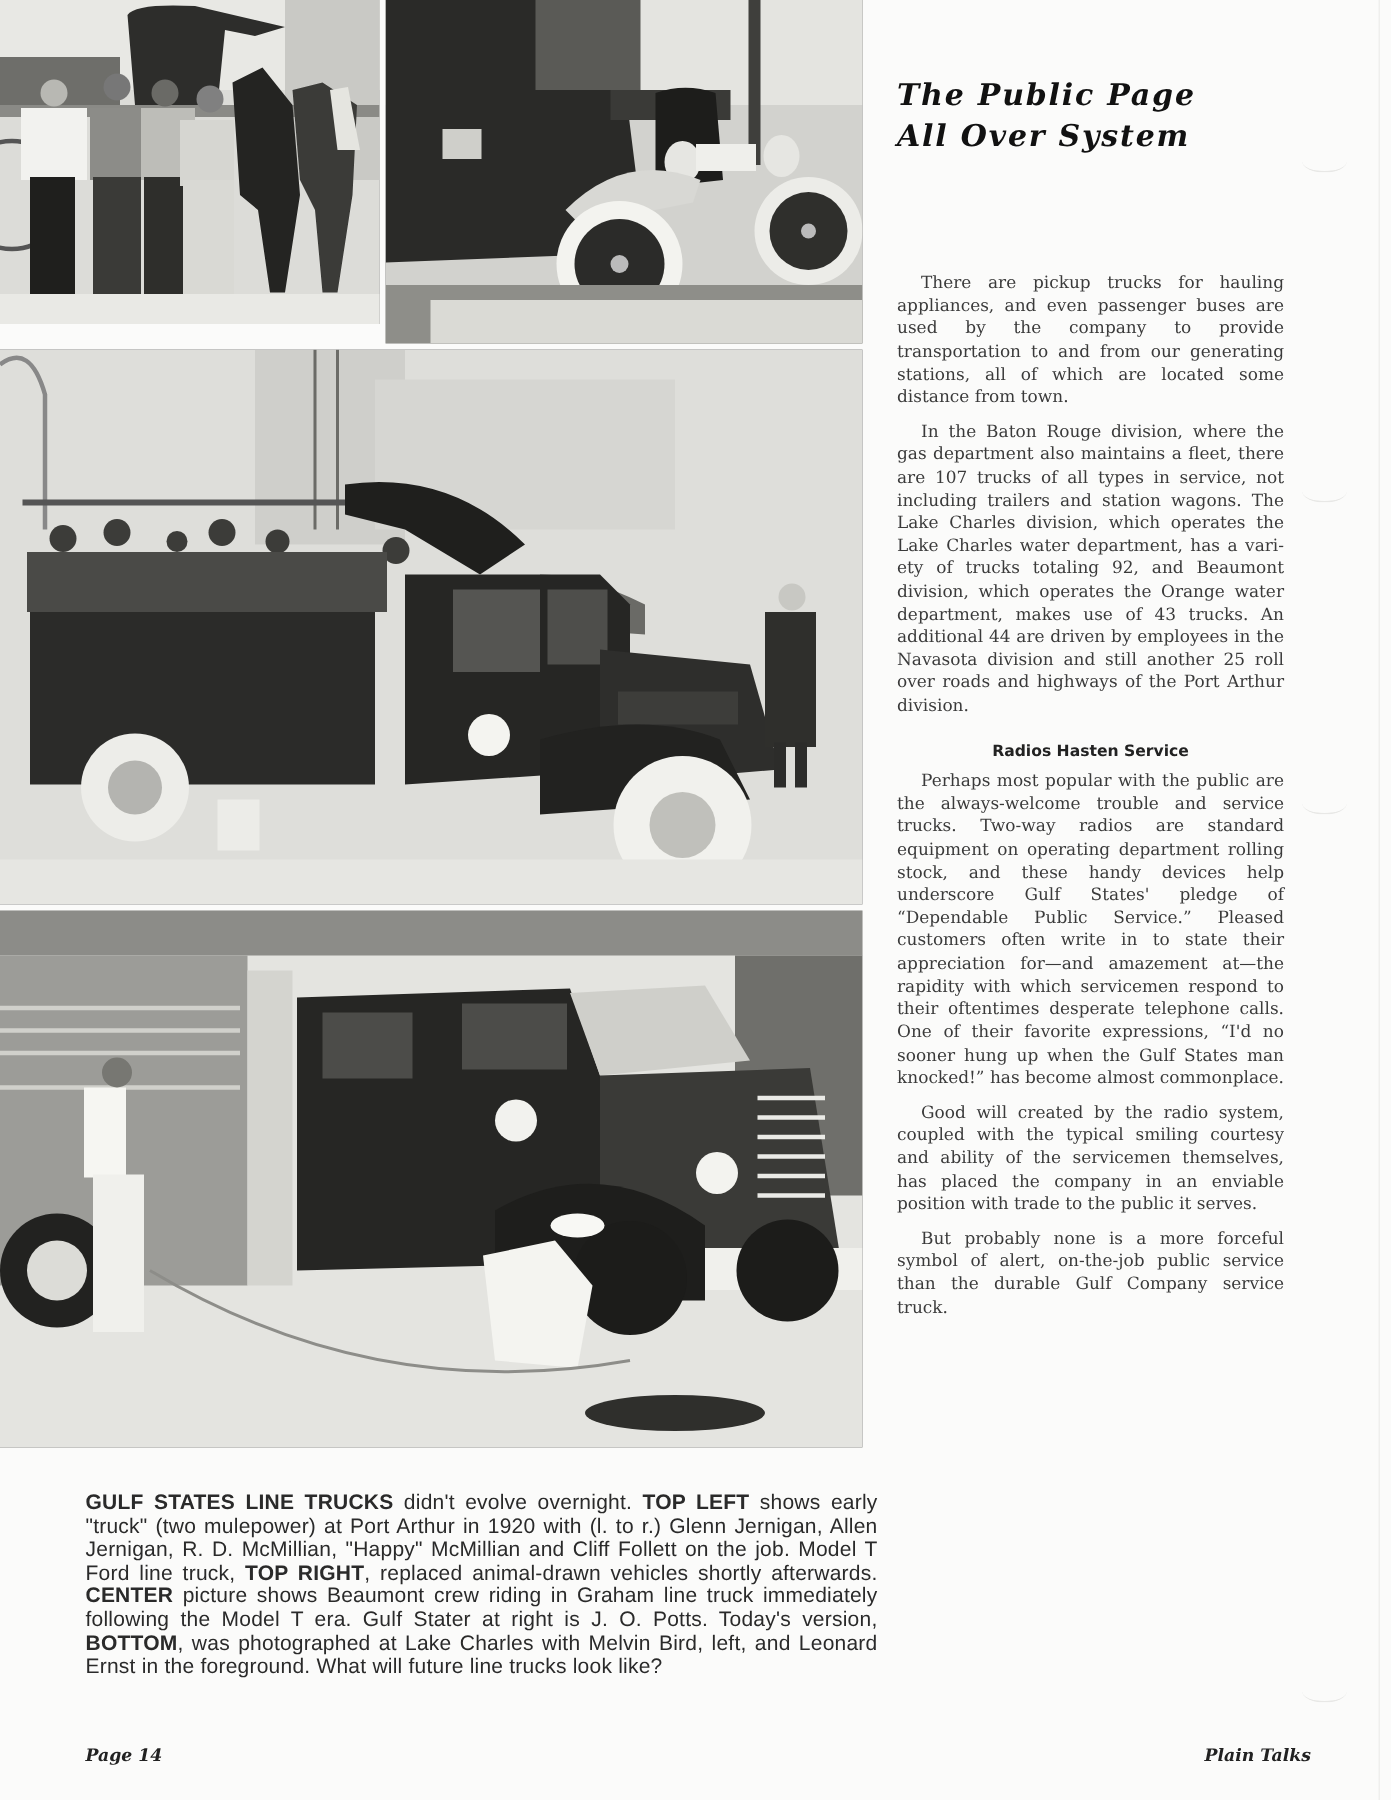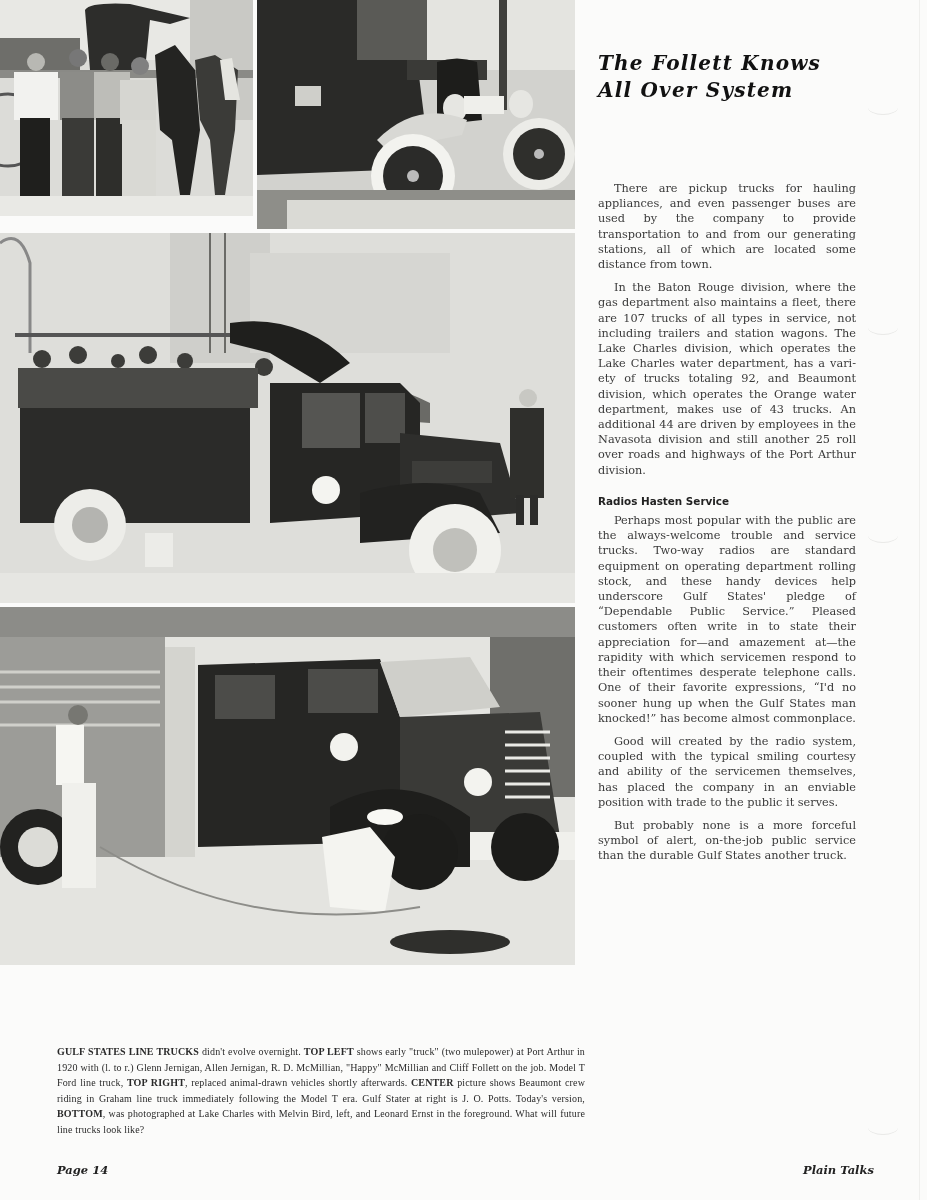--- a/index.html
+++ b/index.html
@@ -10,41 +10,41 @@
   }
   .photo { position: absolute; overflow: hidden; background: #8a8a88; }
   .photo svg { display: block; width: 100%; height: 100%; }
 
   #photo-top-left { left: 0; top: 0; width: 253px; height: 216px; }
   #photo-top-right { left: 257px; top: 0; width: 318px; height: 229px; }
   #photo-center { left: 0; top: 233px; width: 575px; height: 370px; }
   #photo-bottom { left: 0; top: 607px; width: 575px; height: 358px; }
 
   .caption {
-    position: absolute; left: 57px; top: 1044px; width: 528px;
-    font-family: Liberation Serif, serif; font-size: 10px; line-height: 15.6px;
+    position: absolute; left: 57px; top: 994px; width: 528px;
+    font-family: Liberation Sans, sans-serif; font-size: 14px; line-height: 15.6px;
     color: #2a2a2a; text-align: justify; letter-spacing: 0.15px;
   }
   .caption b { font-weight: bold; }
 
   .headline {
     position: absolute; left: 598px; top: 50px; width: 260px;
     font-family: "DejaVu Serif", serif; font-weight: bold; font-style: italic;
     font-size: 20px; line-height: 27px; color: #111; letter-spacing: 1.2px;
   }
   .headline div { white-space: nowrap; }
 
   .column {
     position: absolute; left: 598px; top: 181px; width: 258px;
     font-family: "DejaVu Serif", serif; font-size: 11.3px; line-height: 15.2px;
     color: #3a3a3a; text-align: justify;
   }
   .column p { margin: 0 0 8px 0; text-indent: 16px; hyphens: manual; }
   .column h3 {
-    margin: 16px 0 4px 0; 
+    margin: 16px 0 4px 0; text-align: center;
     font-family: "DejaVu Sans", sans-serif; font-size: 10.4px; font-weight: bold; color: #222;
   }
 
   .footer-left, .footer-right {
     position: absolute; top: 1119px;
     font-family: "DejaVu Serif", serif; font-weight: bold; font-style: italic;
     font-size: 11.5px; color: #222; margin-top: 44px;
   }
   .footer-left { left: 57px; }
   .footer-right { left: 803px; }
@@ -194,31 +194,31 @@
     <ellipse cx="450" cy="335" rx="60" ry="12" fill="#2f2f2c"></ellipse>
     <path d="M100 240 Q250 330 420 300" fill="none" stroke="#8d8d89" stroke-width="2"></path>
   </svg>
 </div>
 
 <div class="caption">
   <b>GULF STATES LINE TRUCKS</b><span> didn't evolve overnight.  </span><b>TOP LEFT</b><span> shows early "truck" (two mulepower) at Port Arthur in 1920 with (l. to r.) Glenn Jernigan, Allen Jernigan, R. D. McMillian, "Happy" McMillian and Cliff Follett on the job.  Model T Ford line truck, </span><b>TOP RIGHT</b><span>, replaced animal-drawn vehicles shortly afterwards.  </span><b>CENTER</b><span> picture shows Beaumont crew riding in Graham line truck immediately following the Model T era.  Gulf Stater at right is J. O. Potts.  Today's version, </span><b>BOTTOM</b><span>, was photographed at Lake Charles with Melvin Bird, left, and Leonard Ernst in the foreground.  What will future line trucks look like?</span>
 </div>
 
 <div class="headline">
-  <div>The Follett Knows</div>
+  <div>The Public Page</div>
   <div>All Over System</div>
 </div>
 
 <div class="column">
   <p>There are pickup trucks for hauling appliances, and even passenger buses are used by the company to provide transportation to and from our gen­erating stations, all of which are lo­cated some distance from town.</p>
   <p>In the Baton Rouge division, where the gas department also maintains a fleet, there are 107 trucks of all types in service, not including trailers and station wagons. The Lake Charles di­vision, which operates the Lake Charles water department, has a vari­ety of trucks totaling 92, and Beau­mont division, which operates the Or­ange water department, makes use of 43 trucks. An additional 44 are driven by employees in the Navasota division and still another 25 roll over roads and highways of the Port Arthur divi­sion.</p>
   <h3>Radios Hasten Service</h3>
   <p>Perhaps most popular with the pub­lic are the always-welcome trouble and service trucks. Two-way radios are standard equipment on operating de­partment rolling stock, and these han­dy devices help underscore Gulf States' pledge of “Dependable Public Serv­ice.” Pleased customers often write in to state their appreciation for—and amazement at—the rapidity with which servicemen respond to their oftentimes desperate telephone calls. One of their favorite expressions, “I'd no sooner hung up when the Gulf States man knocked!” has become almost common­place.</p>
   <p>Good will created by the radio sys­tem, coupled with the typical smiling courtesy and ability of the servicemen themselves, has placed the company in an enviable position with trade to the public it serves.</p>
-  <p>But probably none is a more forceful symbol of alert, on-the-job public serv­ice than the durable Gulf States another truck.</p>
+  <p>But probably none is a more forceful symbol of alert, on-the-job public serv­ice than the durable Gulf Company service truck.</p>
 </div>
 
 <div class="footer-left">Page 14</div>
 <div class="footer-right">Plain Talks</div>
 
 <div class="punch-hole" style="top:100px"></div>
 <div class="punch-hole" style="top:320px"></div>
 <div class="punch-hole" style="top:528px"></div>
 <div class="punch-hole" style="top:1120px"></div>
 <div class="page-edge"></div>

